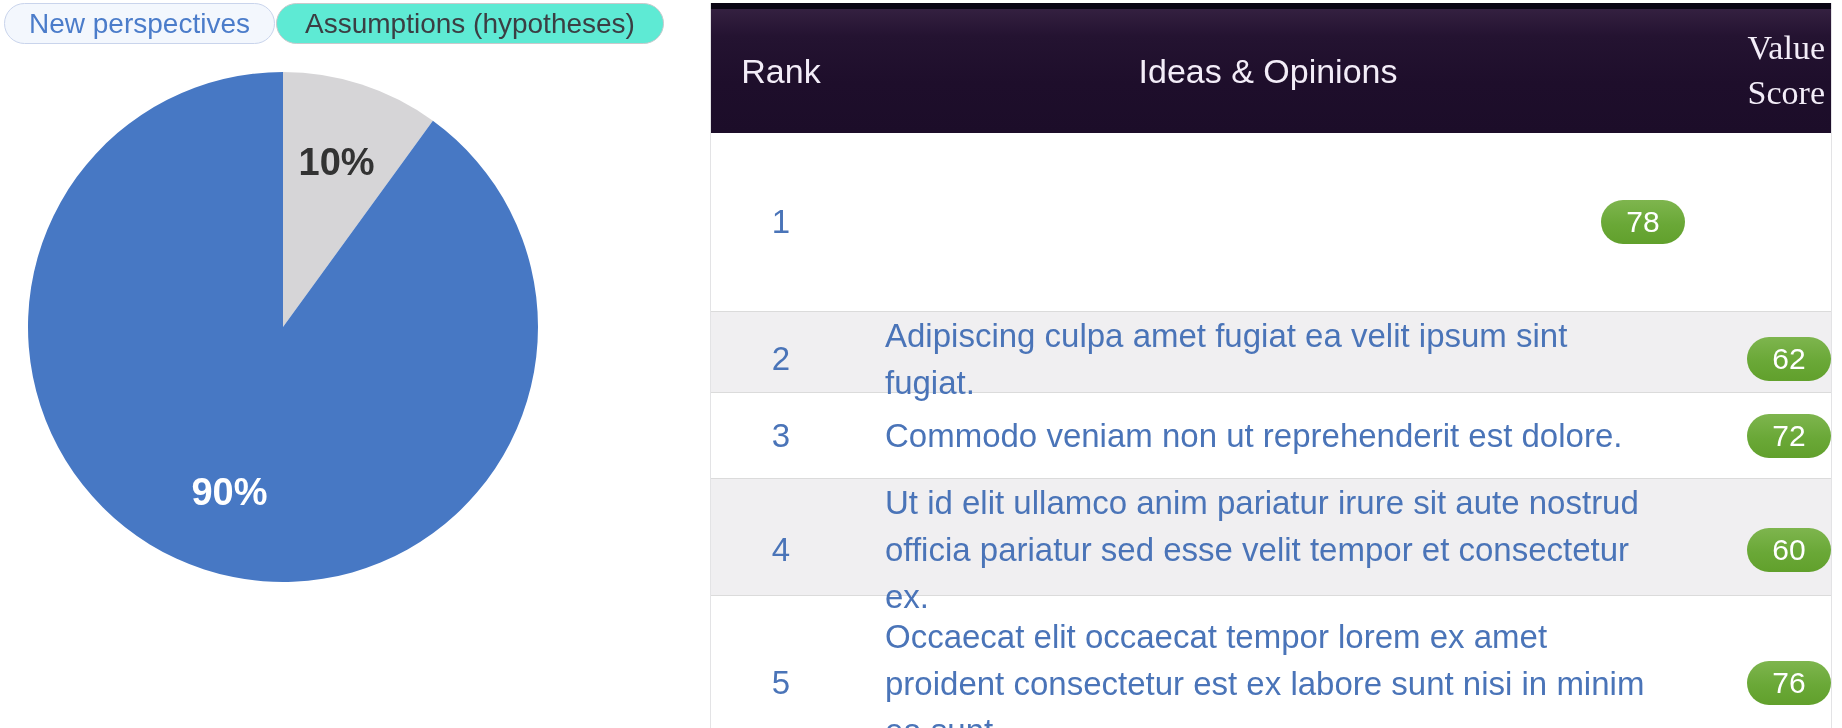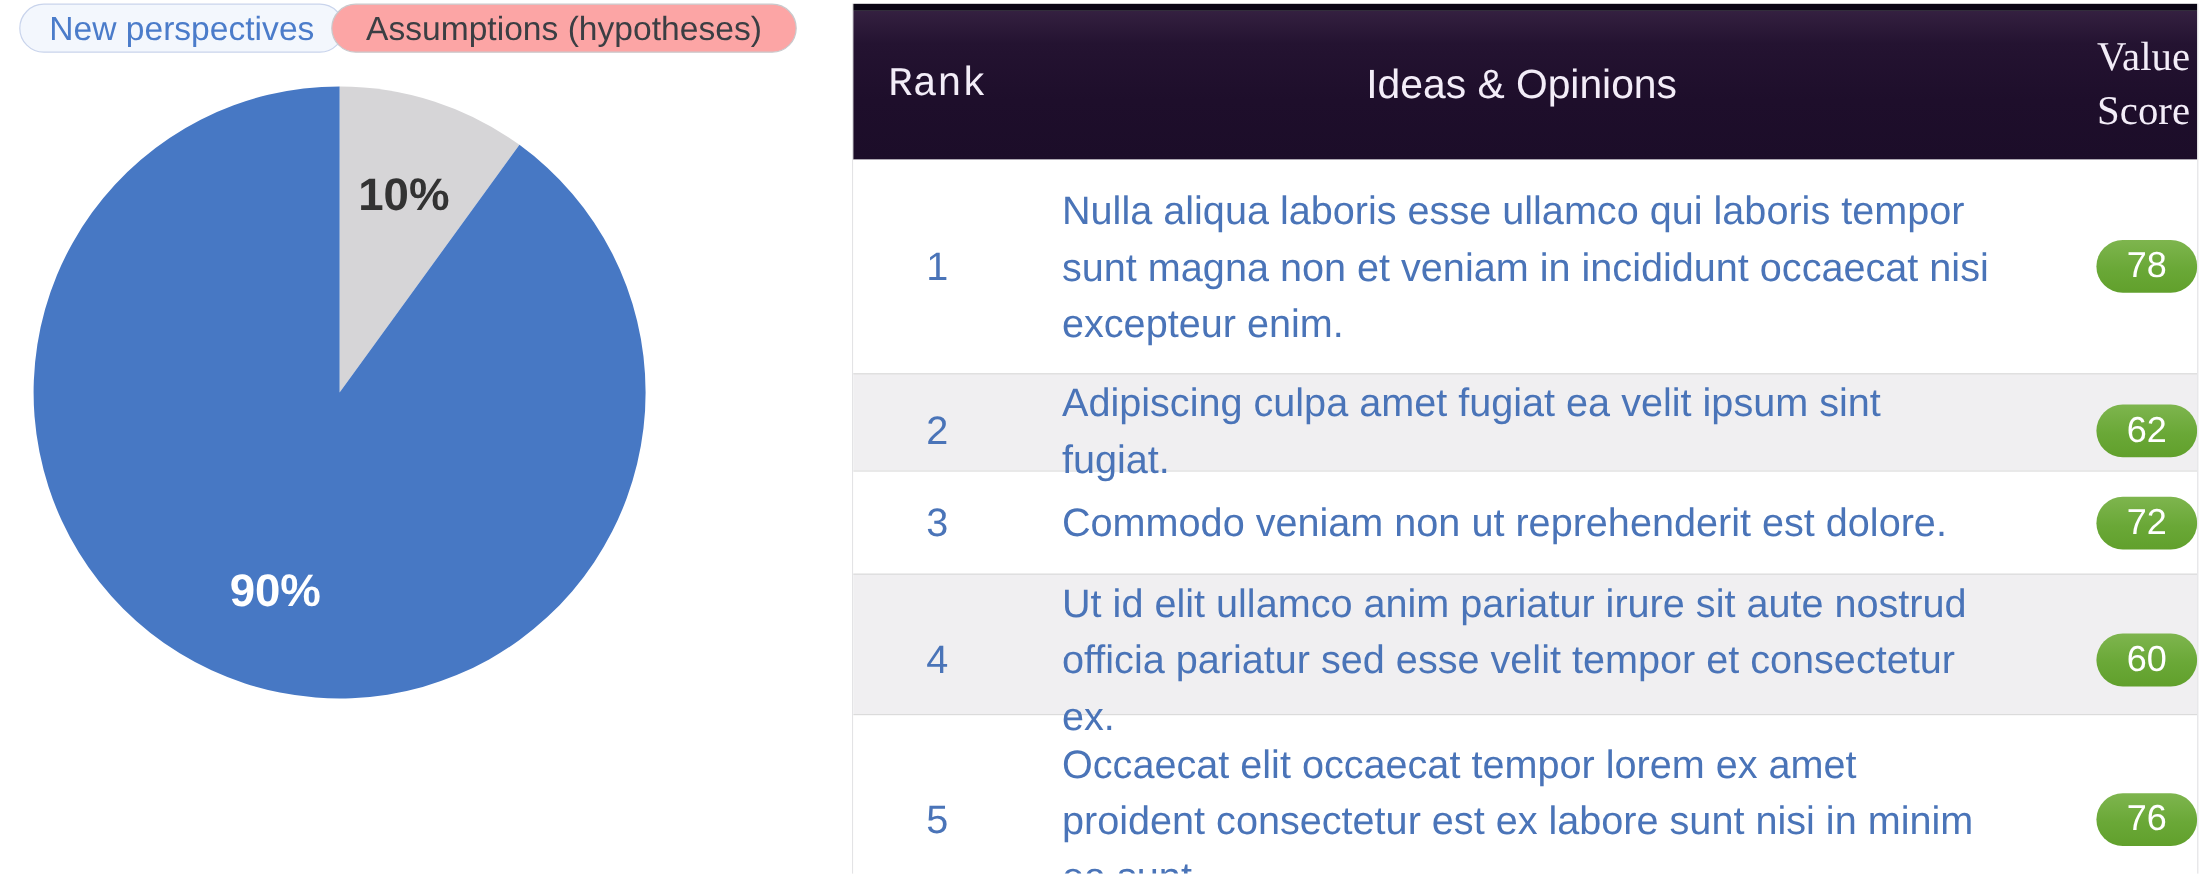--- a/index.html
+++ b/index.html
@@ -2,38 +2,38 @@
 <html><head>
 <meta charset="utf-8">
 <style>
   * { margin:0; padding:0; box-sizing:border-box; }
   html,body { width:1842px; height:728px; overflow:hidden; background:#ffffff;
               font-family:"Liberation Sans", sans-serif; }
 
   
   .tab { position:absolute; top:3px; height:41px; border-radius:21px;
          display:flex; align-items:center; font-size:28px; cursor:pointer; }
-  .tab-active { left:16px; padding:0 24px; background:#f3f7fd;
+  .tab-active { left:4px; padding:0 24px; background:#f3f7fd;
                 border:1.5px solid #c9d4ec; color:#4b7cca; }
-  .tab-inactive { left:276px; padding:0 28px; background:#fca5a5;
+  .tab-inactive { left:276px; padding:0 28px; background:#5eead4;
                   border:1.5px solid #c9c9cc; color:#3b3e43; }
 
   
   .pie-wrap { position:absolute; left:0; top:55px; width:580px; height:560px;text-align:right; }
   .pie-label { font-size:38px; font-weight:600;
                font-family:"Liberation Sans", sans-serif; }
 
   
   .tbl { position:absolute; left:710px; top:3px; width:1122px; height:725px;
          overflow:hidden; border-left:1px solid #e3e3e5; border-right:1px solid #e3e3e5; }
   .tbl-header { height:130px; display:grid; grid-template-columns:140px 1fr 146px;
                 align-items:center; color:#f3edf8; font-size:34px;
                 border-top:6px solid #0a0514;
                 background:linear-gradient(180deg,#342040 0%, #241331 22%, #1e0e2b 60%, #1c0d29 100%); }
-  .th-rank  { text-align:center;font-family:Liberation Mono, monospace; }
+  .th-rank  { text-align:center; }
   .th-ideas { text-align:center; }
   .th-score { text-align:right; line-height:1.32; padding:0 6px;font-family:Liberation Serif, serif; }
 
   .row { display:grid; grid-template-columns:140px 1fr 146px; align-items:center;
          background:#ffffff; }
   .row + .row { border-top:1px solid #dbdbdb; }
   .row.alt { background:#f0eff1; }
   .row-1 { height:178px; } .row-2 { height:81px; } .row-3 { height:86px; }
   .row-4 { height:117px; } .row-5 { height:175px; }
 
@@ -67,21 +67,20 @@
 
 <div class="tbl">
   <div class="tbl-header">
     <div class="th-rank">Rank</div>
     <div class="th-ideas">Ideas &amp; Opinions</div>
     <div class="th-score">Value Score</div>
   </div>
 
   <div class="row row-1">
     <div class="cell-rank">1</div>
-    <div class="cell-text">Nulla aliqua laboris esse ullamco qui laboris tempor sunt magna non et veniam in incididunt occaecat nisi excepteur enim.</div>
     <div class="cell-score">
         <span class="badge">78</span>
       </div>
   </div>
 
   <div class="row row-2 alt">
     <div class="cell-rank">2</div>
     <div class="cell-text">Adipiscing culpa amet fugiat ea velit ipsum sint fugiat.</div>
     <div class="cell-score">
         <span class="badge">62</span>

